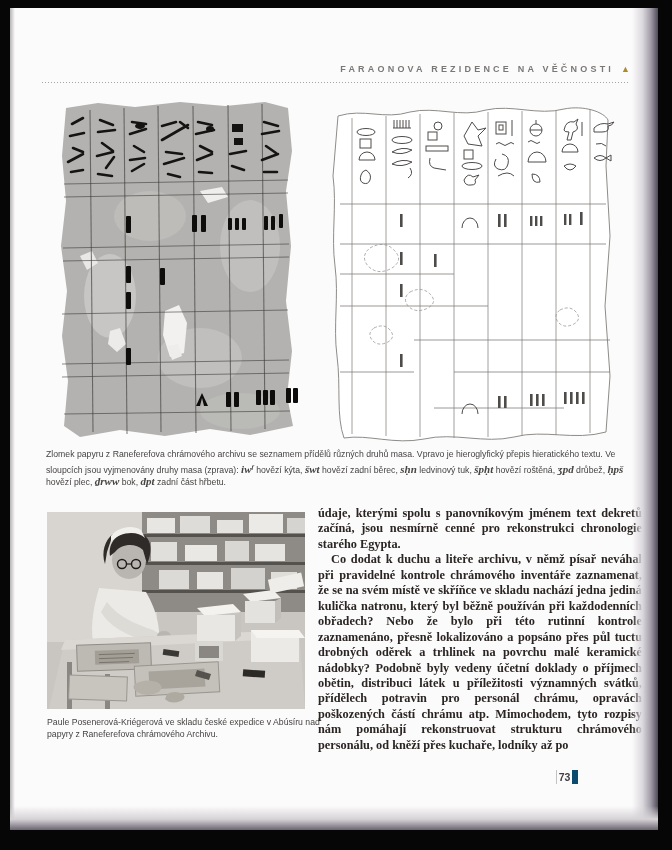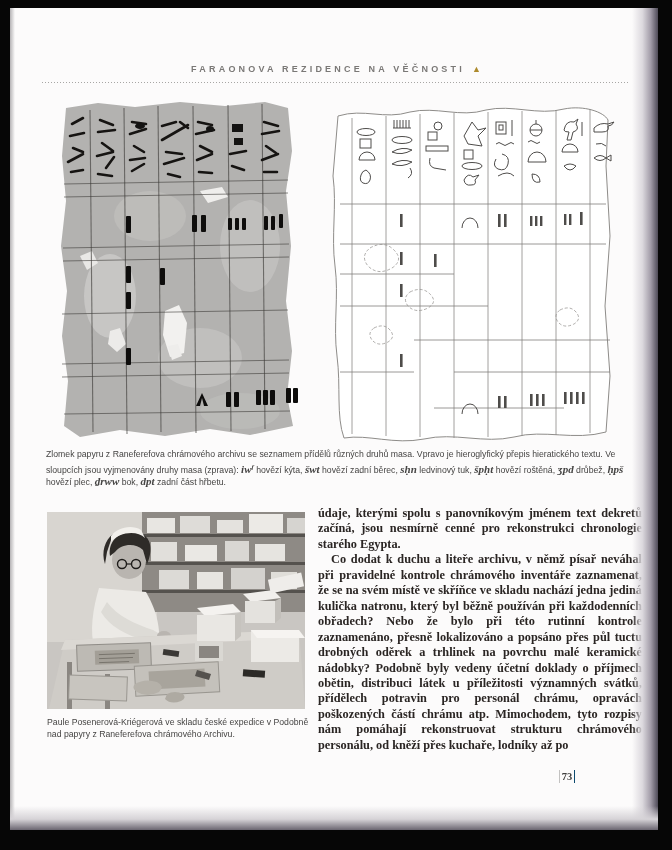--- a/index.html
+++ b/index.html
@@ -12,21 +12,21 @@
     position:absolute;left:10px;top:8px;width:648px;height:822px;
     background:#fcfbfb;overflow:hidden;
   }
   .edge-left{position:absolute;left:0;top:0;width:5px;height:100%;
     background:linear-gradient(to right,#b5b3b5,rgba(252,251,251,0));}
   .edge-right{position:absolute;top:0;right:0;width:26px;height:100%;
     background:linear-gradient(to right,rgba(252,251,251,0) 0%,#dcd9de 40%,#a29ca8 72%,#4e4a57 100%);}
   .edge-bottom{position:absolute;left:0;bottom:0;width:100%;height:24px;
     background:linear-gradient(to bottom,rgba(252,251,251,0) 0%,#d6d3d7 55%,#6a6570 100%);}
 
-  .running-head{position:absolute;top:50px;left:32px;right:28px;text-align:center;}
+  .running-head{position:absolute;top:50px;left:32px;right:28px;text-align:right;}
   .running-head .title{
     font-size:9px;font-weight:bold;letter-spacing:3.2px;color:#7a7876;
   }
   .running-head .tri{font-size:9px;margin-left:7px;letter-spacing:0;}
   .head-rule{
     margin-top:6px;height:1px;
     background-image:repeating-linear-gradient(to right,#a7a6a4 0,#a7a6a4 1px,transparent 1px,transparent 3px);
   }
 
   .fig-left{position:absolute;left:40px;top:88px;width:256px;height:352px;}
@@ -60,21 +60,21 @@
   }
   .body-col p{margin:0;}
   .body-col p + p{text-indent:13px;}
 
   .pagenum{
     position:absolute;left:524px;top:762px;width:66px;text-align:center;
     font-size:10.5px;color:#403f3e;font-weight:bold;
   }
   .pagenum .num{
     display:inline-block;padding:1px 2px;
-    border-left:1px solid #c3c2c1;border-right:1px solid #0c4a6e;font-family:Liberation Serif, serif;
+    border-left:1px solid #c3c2c1;border-right:6px solid #0c4a6e;
   }
 </style>
 </head>
 <body>
 
 <div class="page">
 
   <div class="running-head">
     <span class="title">FARAONOVA REZIDENCE NA VĚČNOSTI</span><span class="tri" style="color: rgb(173, 138, 44);">▲</span>
     <div class="head-rule"></div>
@@ -323,21 +323,21 @@
       <g>
         <rect x="116" y="138" width="16" height="6" fill="#3a3835" transform="rotate(8 124 141)"></rect>
         <path d="M150,158 l14,4 l-2,6 l-14,-4 Z" fill="#55524e"></path>
         <path d="M88,172 q10,-6 22,-2 q8,4 2,10 q-12,6 -22,0 q-6,-4 -2,-8 Z" fill="#b5b1a9"></path>
         <path d="M120,182 q8,-4 16,0 q4,4 -2,7 q-10,4 -16,-2 Z" fill="#aeaaa2"></path>
         <rect x="196" y="158" width="22" height="7" fill="#2c2a27" transform="rotate(4 207 161)"></rect>
       </g>
     </svg>
   </div>
 
-  <div class="photo-caption">Paule Posenerová-Kriégerová ve skladu české expedice v Podobně nad papyry z Raneferefova chrámového Archivu.</div>
+  <div class="photo-caption">Paule Posenerová-Kriégerová ve skladu české expedice v Abúsíru nad papyry z Raneferefova chrámového Archivu.</div>
 
   <div class="body-col">
     <p>údaje, kterými spolu s panovníkovým jménem text dekretů začíná, jsou nesmírně cenné pro rekonstrukci chronologie starého Egypta.</p>
     <p>Co dodat k duchu a liteře archivu, v němž písař neváhal při pravidelné kontrole chrámového inventáře zaznamenat, že se na svém místě ve skříňce ve skladu nachází jedna jediná kulička natronu, který byl běžně používán při každodenních obřadech? Nebo že bylo při této rutinní kontrole zaznamenáno, přesně lokalizováno a popsáno přes půl tuctu drobných oděrek a trhlinek na povrchu malé keramické nádobky? Podobně byly vedeny účetní doklady o příjmech obětin, distribuci látek u příležitosti významných svátků, přídělech potravin pro personál chrámu, opravách poškozených částí chrámu atp. Mimochodem, tyto rozpisy nám pomáhají rekonstruovat strukturu chrámového personálu, od kněží přes kuchaře, lodníky až po</p>
   </div>
 
   <div class="pagenum">
     <span class="num">73</span>
   </div>
 

